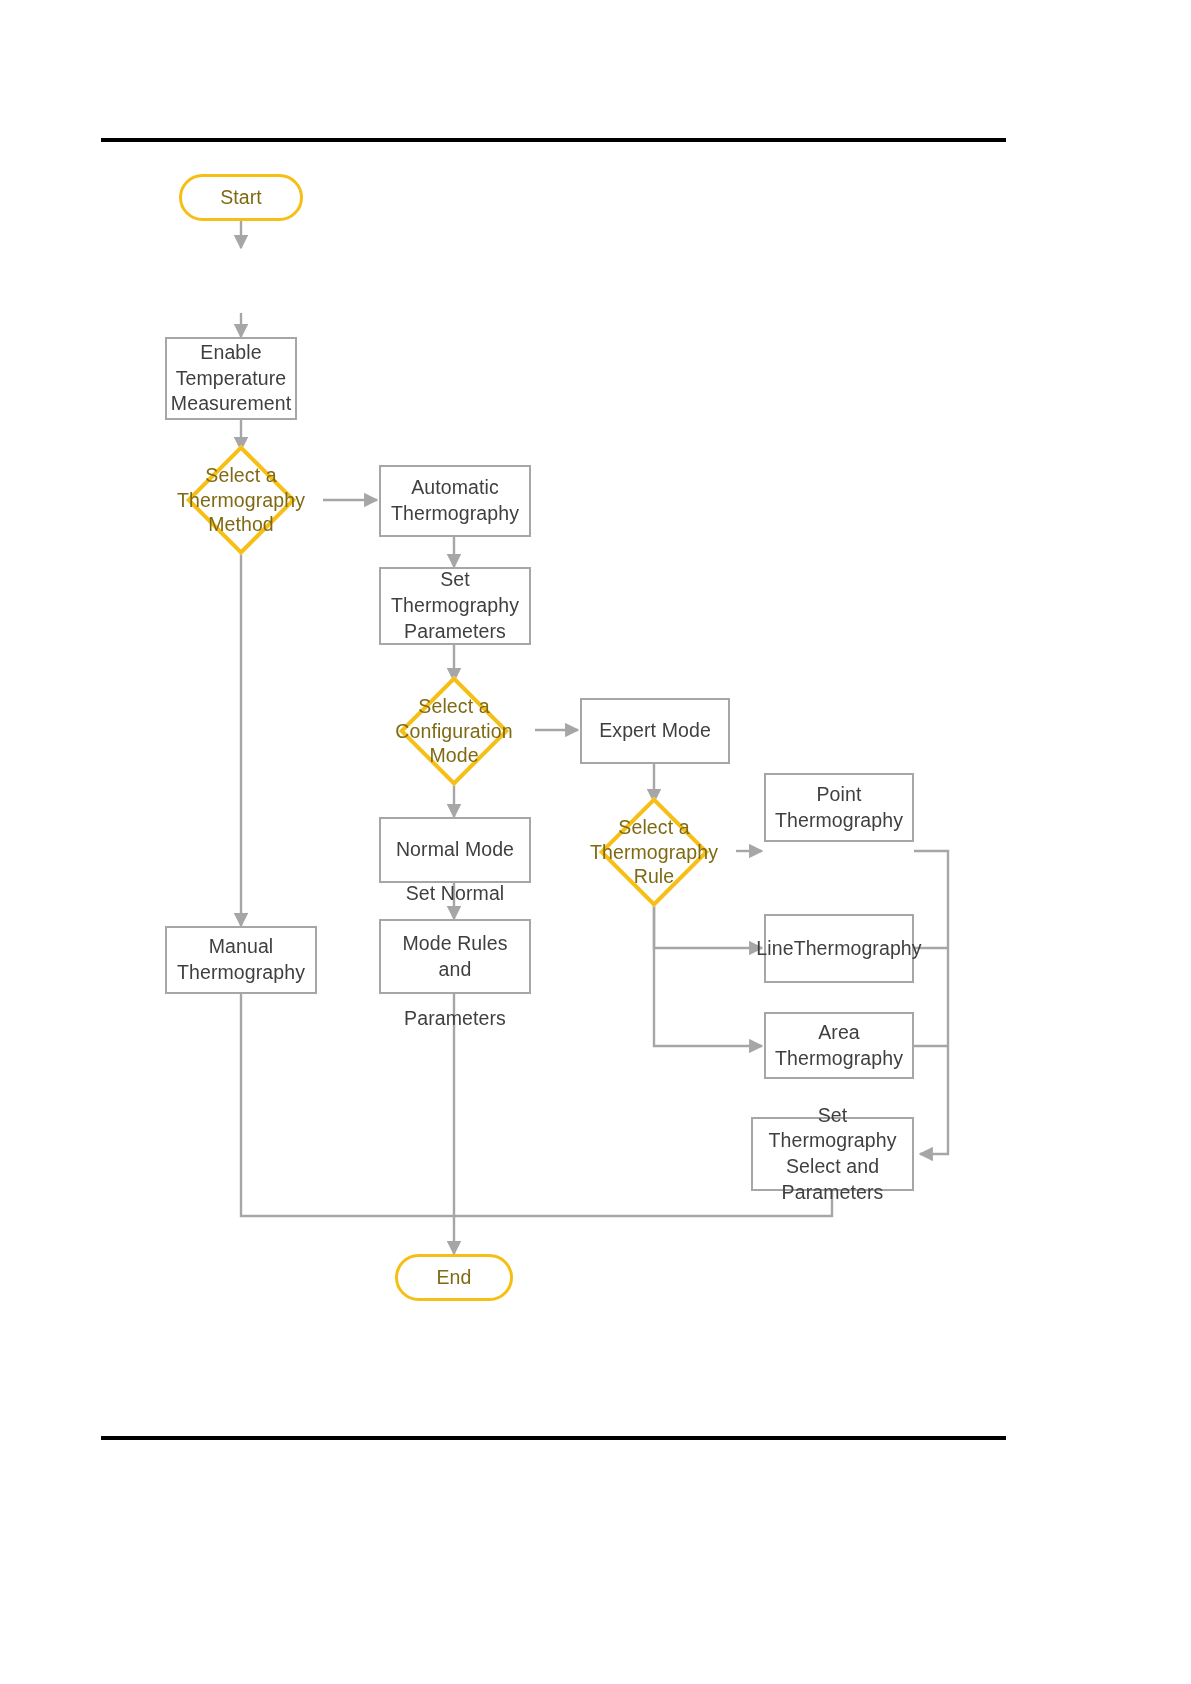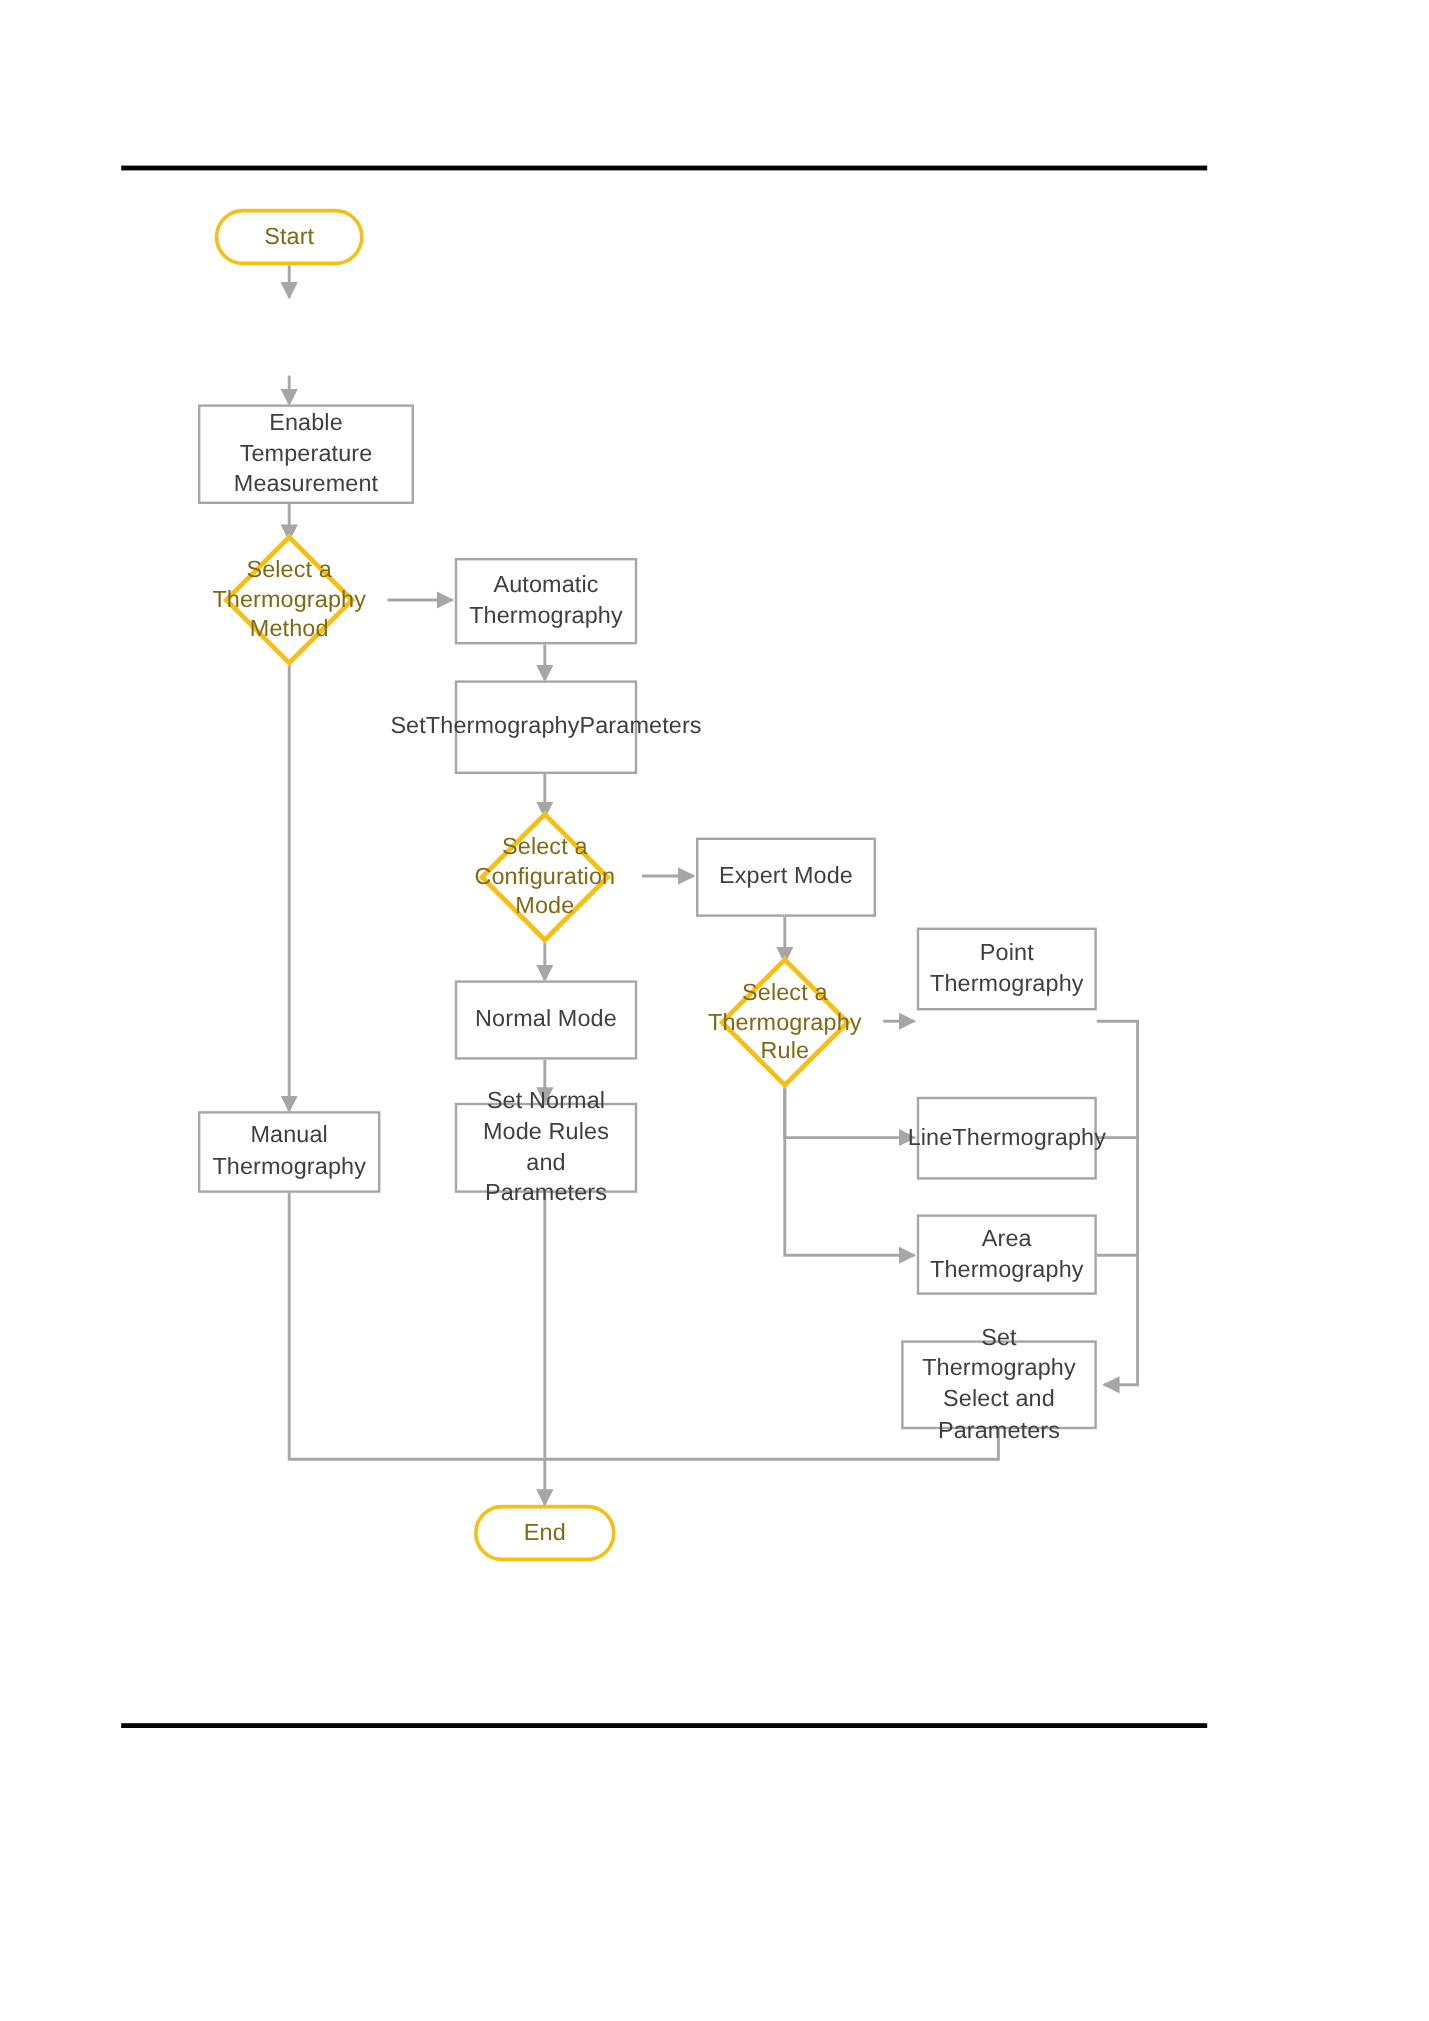--- a/index.html
+++ b/index.html
@@ -152,39 +152,39 @@
 
         <path d="M 454 1192 L 454 1230"></path>
       </g>
     </svg>
 
     <div class="node terminator" style="left:179px; top:150px; width:124px; height:47px;">
       <span>Start</span>
     </div>
 
 
-    <div class="node process" style="left:165px; top:313px; width:180px; height:83px; flex-direction:column;">
+    <div class="node process" style="left:165px; top:313px; width:132px; height:83px; flex-direction:column;">
       <span>Enable</span>
       <span>Temperature</span>
       <span>Measurement</span>
     </div>
 
     <div class="node decision" style="left:159px; top:426px; width:164px; height:100px; flex-direction:column;">
       <div class="dshape" style="width:70px; height:70px;"></div>
       <span class="dtext">Select a</span>
       <span class="dtext">Thermography</span>
       <span class="dtext">Method</span>
     </div>
 
     <div class="node process" style="left:379px; top:441px; width:152px; height:72px; flex-direction:column;">
       <span>Automatic</span>
       <span>Thermography</span>
     </div>
 
-    <div class="node process" style="left:379px; top:543px; width:152px; height:78px; ">
+    <div class="node process" style="left:379px; top:543px; width:152px; height:78px; flex-direction:column;">
       <span>Set</span>
       <span>Thermography</span>
       <span>Parameters</span>
     </div>
 
     <div class="node decision" style="left:372px; top:657px; width:164px; height:100px; flex-direction:column;">
       <div class="dshape" style="width:70px; height:70px;"></div>
       <span class="dtext">Select a</span>
       <span class="dtext">Configuration</span>
       <span class="dtext">Mode</span>
@@ -218,21 +218,21 @@
     <div class="node process" style="left:764px; top:988px; width:150px; height:67px; flex-direction:column;">
       <span>Area</span>
       <span>Thermography</span>
     </div>
 
     <div class="node process" style="left:165px; top:902px; width:152px; height:68px; flex-direction:column;">
       <span>Manual</span>
       <span>Thermography</span>
     </div>
 
-    <div class="node process" style="left:379px; top:895px; width:152px; height:75px; flex-direction:column;">
+    <div class="node process" style="left:379px; top:895px; width:152px; height:75px; flex-direction:column;gap:24px;">
       <span>Set Normal</span>
       <span>Mode Rules and</span>
       <span>Parameters</span>
     </div>
 
     <div class="node process" style="left:751px; top:1093px; width:163px; height:74px; flex-direction:column;">
       <span>Set Thermography</span>
       <span>Select and</span>
       <span>Parameters</span>
     </div>

